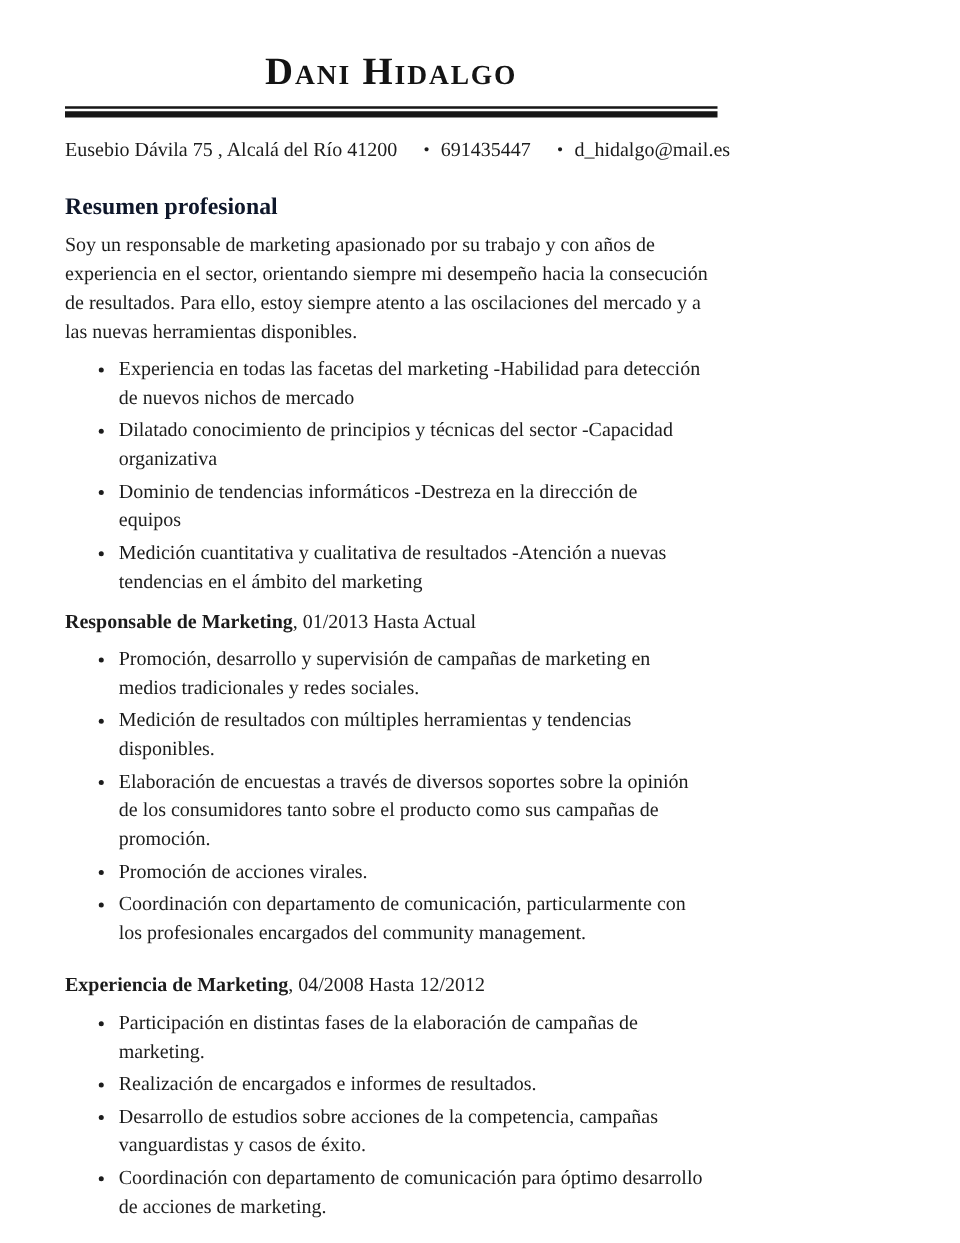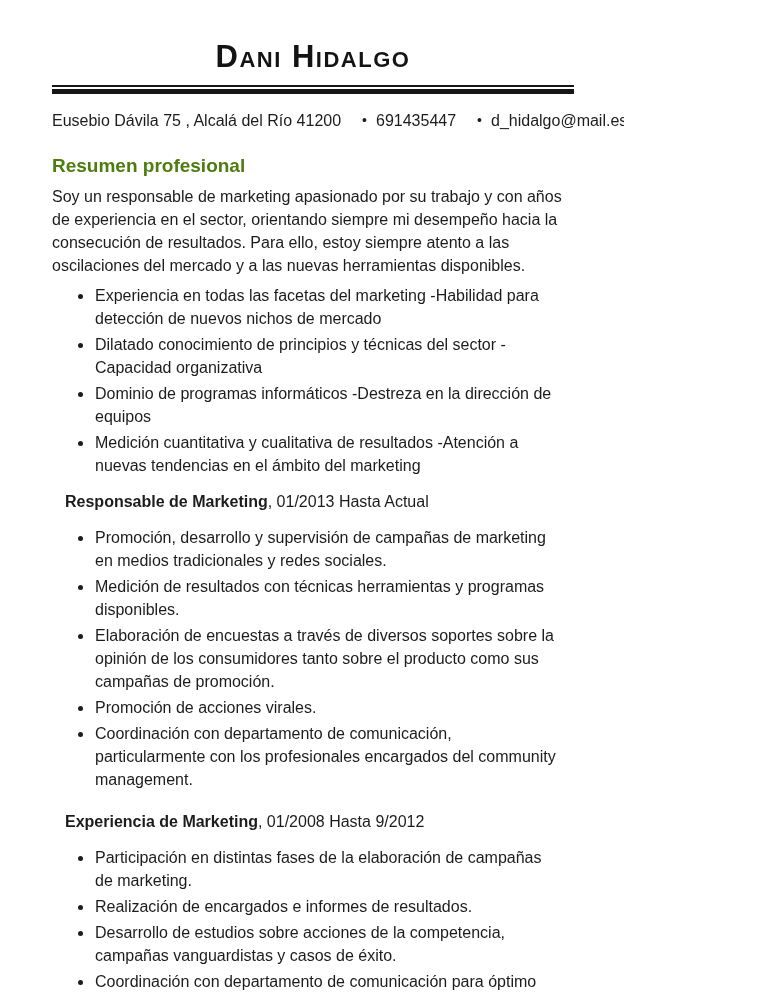--- a/index.html
+++ b/index.html
@@ -3,21 +3,21 @@
 <meta charset="utf-8">
 <title>Resume</title>
 <style>
   html, body { margin: 0; padding: 0; background: #ffffff; }
   .page {
     width: 624px;
     height: 994px;
     box-sizing: border-box;
     background: #ffffff;
     padding: 28px 50px 0 52px;
-    font-family: Liberation Sans, sans-serif;
+    font-family: Liberation Serif, serif;
     color: #1c1c1c;
     font-size: 16px;
     line-height: 23px;
     overflow: hidden;
   }
 
   
   .name {
     margin: 12px 0 0;
     text-align: center;
@@ -45,37 +45,37 @@
     margin: 0 9px 0 21px;
     font-size: 14px;
     vertical-align: 1px;
   }
 
   
   h2 {
     font-size: 19px;
     line-height: 22px;
     font-weight: 700;
-    color: #4d7c0f;
+    color: #0f172a;
     margin: 23px 0 0;
   }
   .summary-text { margin: 8px 0 0; }
 
   ul.bullets {
     margin: 7px 0 0;
     padding: 0 0 0 30px;
     list-style: disc;
   }
   ul.bullets li { margin: 0 12px 3px; padding-left: 1px; }
 
   .job { margin-top: 9px; }
   .job.second { margin-top: 19px; }
   .job-title { font-weight: 700; }
   .company { font-weight: 700; }
-  .tight { margin: 13px; }
+  .tight { margin: 0; }
 </style>
 </head>
 <body>
 
 <div class="page">
 
   <h1 class="name">Dani Hidalgo</h1>
   <div class="divider"></div>
   <div class="contact">
     <span>Eusebio Dávila 75 , Alcalá del Río 41200</span><span class="sep">•</span><span>691435447</span><span class="sep">•</span><span>d_hidalgo@mail.es</span>
@@ -83,40 +83,40 @@
 
   <section>
     <h2>Resumen profesional</h2>
     <p class="summary-text">Soy un responsable de marketing apasionado por su trabajo y con años de experiencia en el sector, orientando siempre mi desempeño hacia la consecución de resultados. Para ello, estoy siempre atento a las oscilaciones del mercado y a las nuevas herramientas disponibles.</p>
   </section>
 
   <section>
     <ul class="bullets">
       <li>Experiencia en todas las facetas del marketing -Habilidad para detección de nuevos nichos de mercado</li>
       <li>Dilatado conocimiento de principios y técnicas del sector -Capacidad organizativa</li>
-      <li>Dominio de programas informáticos -Destreza en la dirección de equipos</li>
+      <li>Dominio de tendencias informáticos -Destreza en la dirección de equipos</li>
       <li>Medición cuantitativa y cualitativa de resultados -Atención a nuevas tendencias en el ámbito del marketing</li>
     </ul>
   </section>
 
   <section>
 
     <div class="job">
       <div class="tight"><span class="job-title">Responsable de Marketing</span><span>, 01/2013 Hasta Actual</span></div>
       <ul class="bullets">
         <li>Promoción, desarrollo y supervisión de campañas de marketing en medios tradicionales y redes sociales.</li>
-        <li>Medición de resultados con técnicas herramientas y programas disponibles.</li>
+        <li>Medición de resultados con múltiples herramientas y tendencias disponibles.</li>
         <li>Elaboración de encuestas a través de diversos soportes sobre la opinión de los consumidores tanto sobre el producto como sus campañas de promoción.</li>
         <li>Promoción de acciones virales.</li>
         <li>Coordinación con departamento de comunicación, particularmente con los profesionales encargados del community management.</li>
       </ul>
     </div>
 
     <div class="job second">
-      <div class="tight"><span class="job-title">Experiencia de Marketing</span><span>, 01/2008 Hasta 9/2012</span></div>
+      <div class="tight"><span class="job-title">Experiencia de Marketing</span><span>, 04/2008 Hasta 12/2012</span></div>
       <ul class="bullets">
         <li>Participación en distintas fases de la elaboración de campañas de marketing.</li>
         <li>Realización de encargados e informes de resultados.</li>
         <li>Desarrollo de estudios sobre acciones de la competencia, campañas vanguardistas y casos de éxito.</li>
         <li>Coordinación con departamento de comunicación para óptimo desarrollo de acciones de marketing.</li>
       </ul>
     </div>
   </section>
 
   <section>

